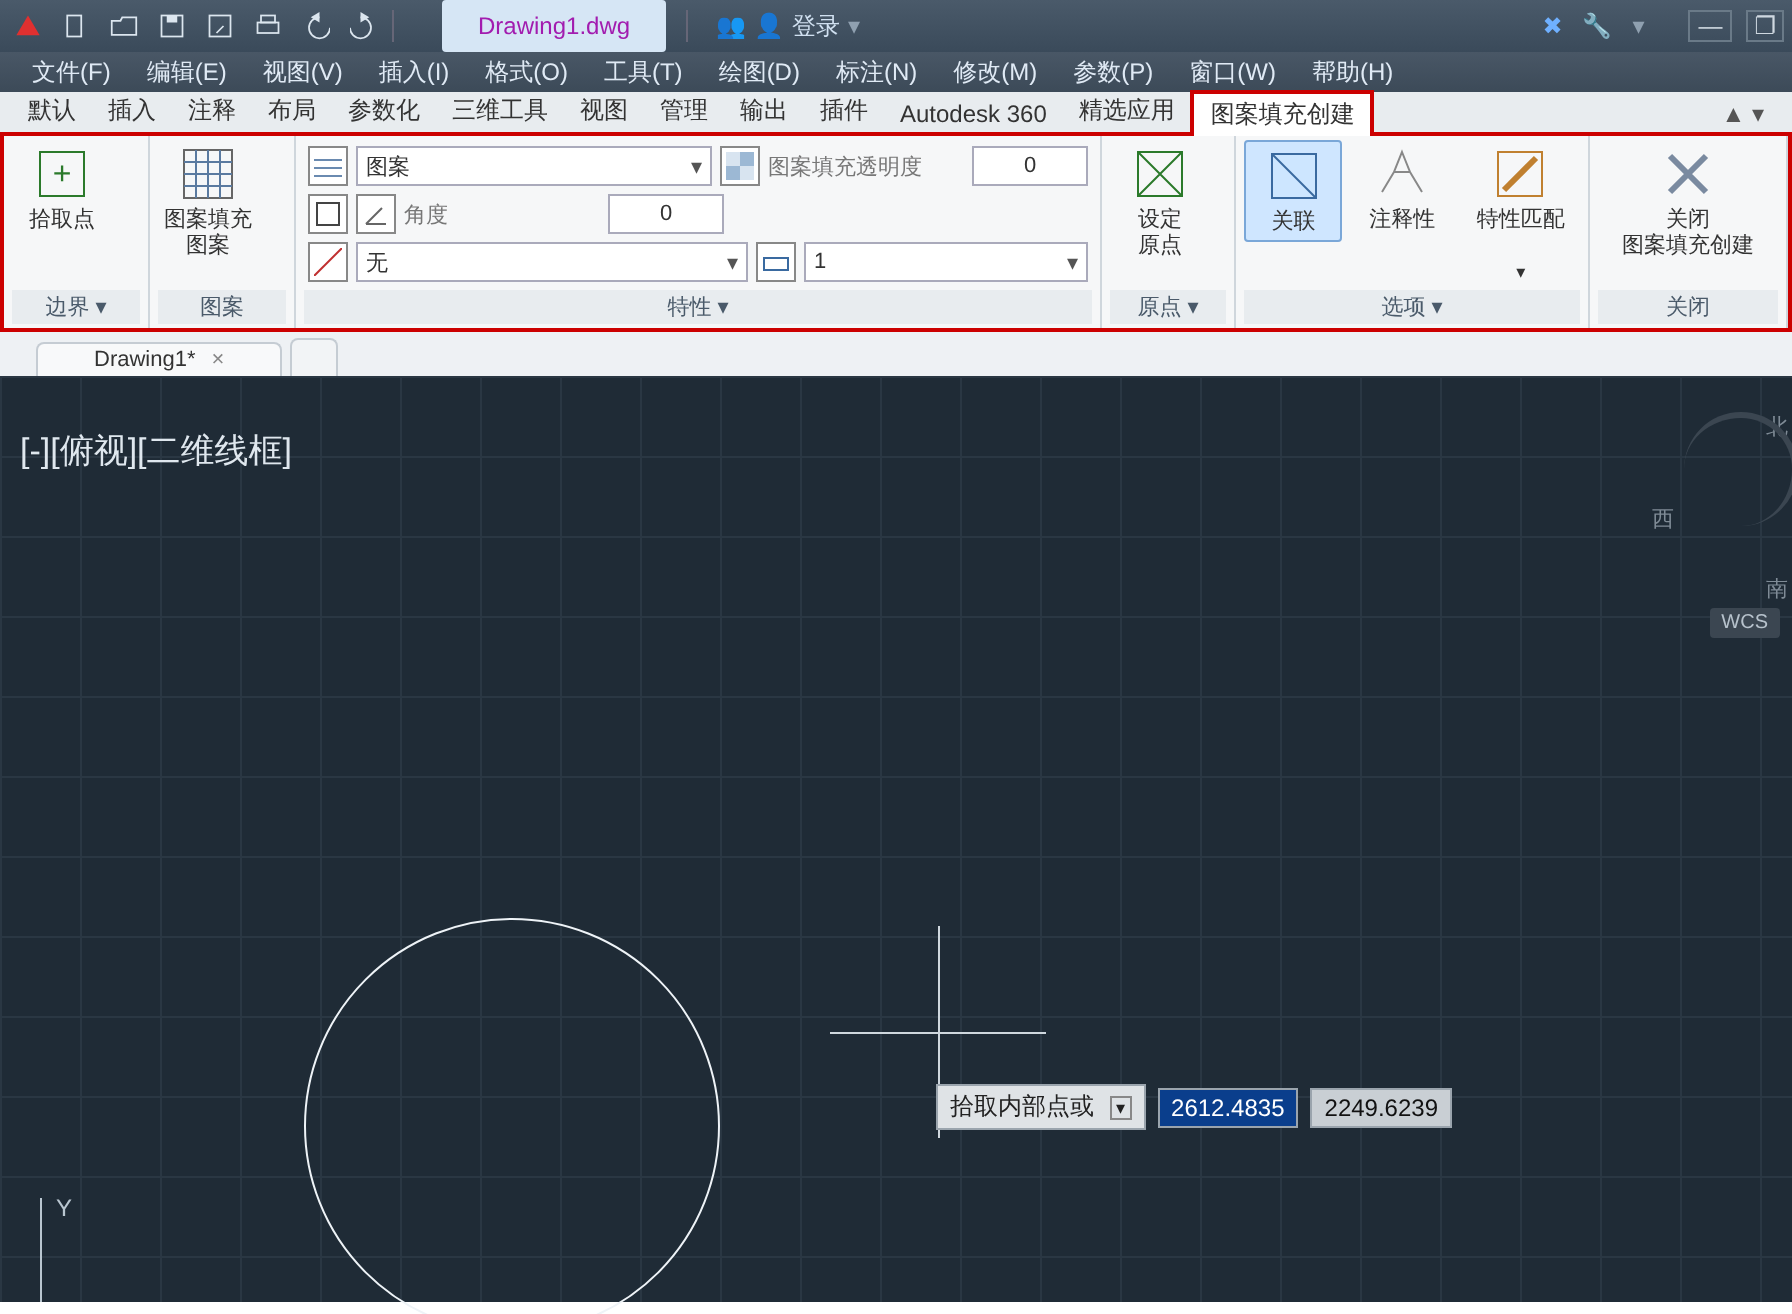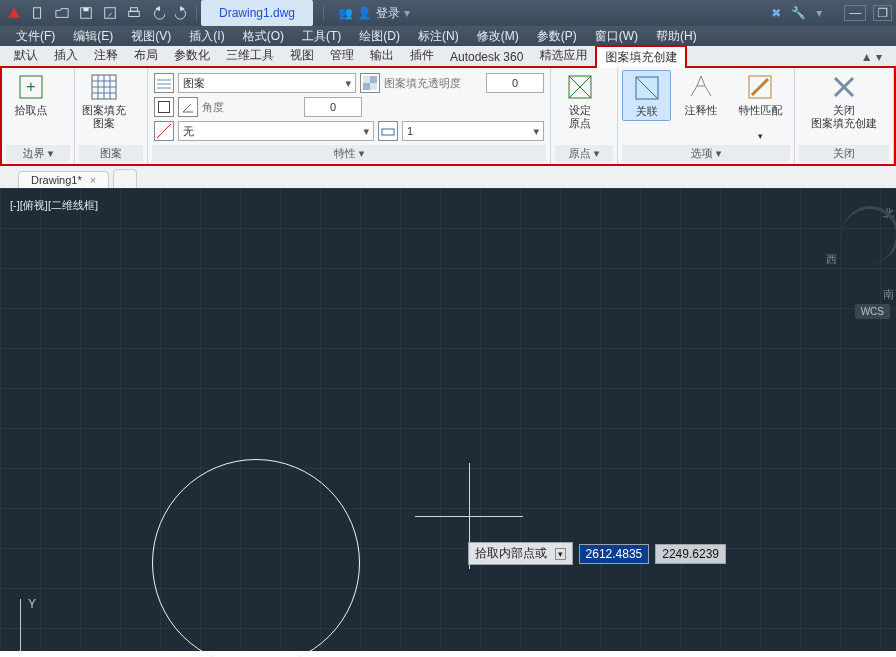--- a/index.html
+++ b/index.html
@@ -1,20 +1,20 @@
 <!DOCTYPE html>
 <html><head>
 <meta charset="utf-8">
 <style>
 html,body{margin:0;padding:0;font-family:"Microsoft YaHei",Arial,sans-serif;font-size:12px;background:#fff;width:896px;height:657px;overflow:hidden}
 .topbar{height:26px;background:linear-gradient(#4a5a6a,#3a4a5a);display:flex;align-items:center;gap:4px;padding:0 4px;color:#fff}
 .top-sep{width:1px;height:16px;background:#667}
 .top-btn{display:flex;align-items:center;justify-content:center;width:20px;height:18px;cursor:pointer}
 .top-btn svg{width:14px;height:14px}
-.tab-title{background:#d6e6f5;color:#1d4ed8;padding:6px 18px;margin-left:0;border-radius:2px}
+.tab-title{background:#d6e6f5;color:#a21caf;padding:6px 18px;margin-left:20px;border-radius:2px}
 .search-kw{background:#fff;color:#888;padding:2px 6px;width:120px;height:16px;border:1px solid #999}
 .login-area{display:flex;align-items:center;gap:4px;margin-left:10px;color:#d0e0f0}
 .menubar{height:20px;background:linear-gradient(#495766,#3c4a58);display:flex;align-items:center;padding:0 10px;gap:6px;color:#e0eaf5;font-size:12px}
 .menubar span{padding:1px 6px;cursor:pointer}
 .tabstrip{height:20px;display:flex;align-items:flex-end;padding:0 6px;background:#e8ecef;border-bottom:2px solid #c00;position:relative}
 .tabstrip .tab{padding:2px 8px;color:#333;cursor:pointer}
 .tabstrip .tab.active{background:#fff;border:2px solid #c00;border-bottom:none;position:relative;top:2px}
 .ribbon-wrap{border:2px solid #c00;border-top:none;height:96px;display:flex;background:#f6f7f8}
 .panel{border-right:1px solid #cfd6dc;display:flex;flex-direction:column;padding:2px 4px}
 .panel-body{flex:1;display:flex;align-items:flex-start;gap:4px}
@@ -23,26 +23,26 @@
 .bigbtn .ic{width:30px;height:30px;margin-bottom:2px;display:flex;align-items:center;justify-content:center}
 .bigbtn.active{background:#cfe6ff;border:1px solid #7aa7d8;border-radius:2px}
 .prop-rows{display:flex;flex-direction:column;gap:2px;padding:2px;font-size:11px;color:#333;width:390px}
 .prop-row{display:flex;align-items:center;gap:4px;height:22px}
 .swatch{width:18px;height:18px;border:1px solid #888;background:#fff;display:flex;align-items:center;justify-content:center}
 .drop{border:1px solid #aab;background:#fff;height:18px;display:flex;align-items:center;padding:0 4px;flex:1;position:relative}
 .drop::after{content:"▾";position:absolute;right:4px;color:#555}
 .numbox{border:1px solid #aab;background:#fff;width:56px;height:18px;text-align:center;line-height:18px}
 .fieldlabel{width:98px;color:#777}
 .drawing-tab-strip{height:22px;background:#eef1f4;display:flex;align-items:flex-end;padding-left:18px}
-.drawing-tab{background:#f8f9fa;border:1px solid #c5ccd3;border-bottom:none;border-radius:4px 4px 0 0;padding:2px 12px;display:flex;align-items:center;gap:8px;font-size:11px;color:#333}
+.drawing-tab{background:#f8f9fa;border:1px solid #c5ccd3;border-bottom:none;border-radius:4px 4px 0 0;padding:2px 28px;display:flex;align-items:center;gap:8px;font-size:11px;color:#333}
 .drawing-tab .x{color:#888;cursor:pointer}
 .newtab{margin-left:4px;width:22px;height:18px;border:1px solid #c5ccd3;border-bottom:none;border-radius:4px 4px 0 0;background:#f2f4f6}
 .canvas{position:relative;height:463px;background:#1f2b36}
 .grid{position:absolute;inset:0;background-image:linear-gradient(#2a3743 1px,transparent 1px),linear-gradient(90deg,#2a3743 1px,transparent 1px);background-size:40px 40px}
-.view-label{position:absolute;top:10px;left:10px;color:#dfe7ee;font-size:11px}
+.view-label{position:absolute;top:26px;left:10px;color:#dfe7ee;font-size:17px}
 .circle{position:absolute;left:152px;top:271px;width:206px;height:206px;border:1px solid #eef3f7;border-radius:50%}
 .cross-h{position:absolute;left:415px;top:328px;width:108px;height:1px;background:#cfd7de}
 .cross-v{position:absolute;left:469px;top:275px;width:1px;height:106px;background:#cfd7de}
 .prompt{position:absolute;left:468px;top:354px;display:flex;gap:6px;align-items:center}
 .prompt .pbox{background:#dfe3e6;border:1px solid #9aa4ad;padding:2px 6px;color:#222;display:flex;align-items:center;gap:8px}
 .prompt .coord{background:#0a3e8c;color:#fff;border:1px solid #9aa4ad;padding:2px 6px}
 .prompt .coord2{background:#c9cfd4;border:1px solid #9aa4ad;padding:2px 6px;color:#111}
 .y-label{position:absolute;left:28px;bottom:40px;color:#b9c6d0}
 .y-axis{position:absolute;left:20px;bottom:0;width:1px;height:52px;background:#b9c6d0}
 .nav{position:absolute;right:0;top:18px;width:54px;height:90px;color:#7f8b96;font-size:11px}

